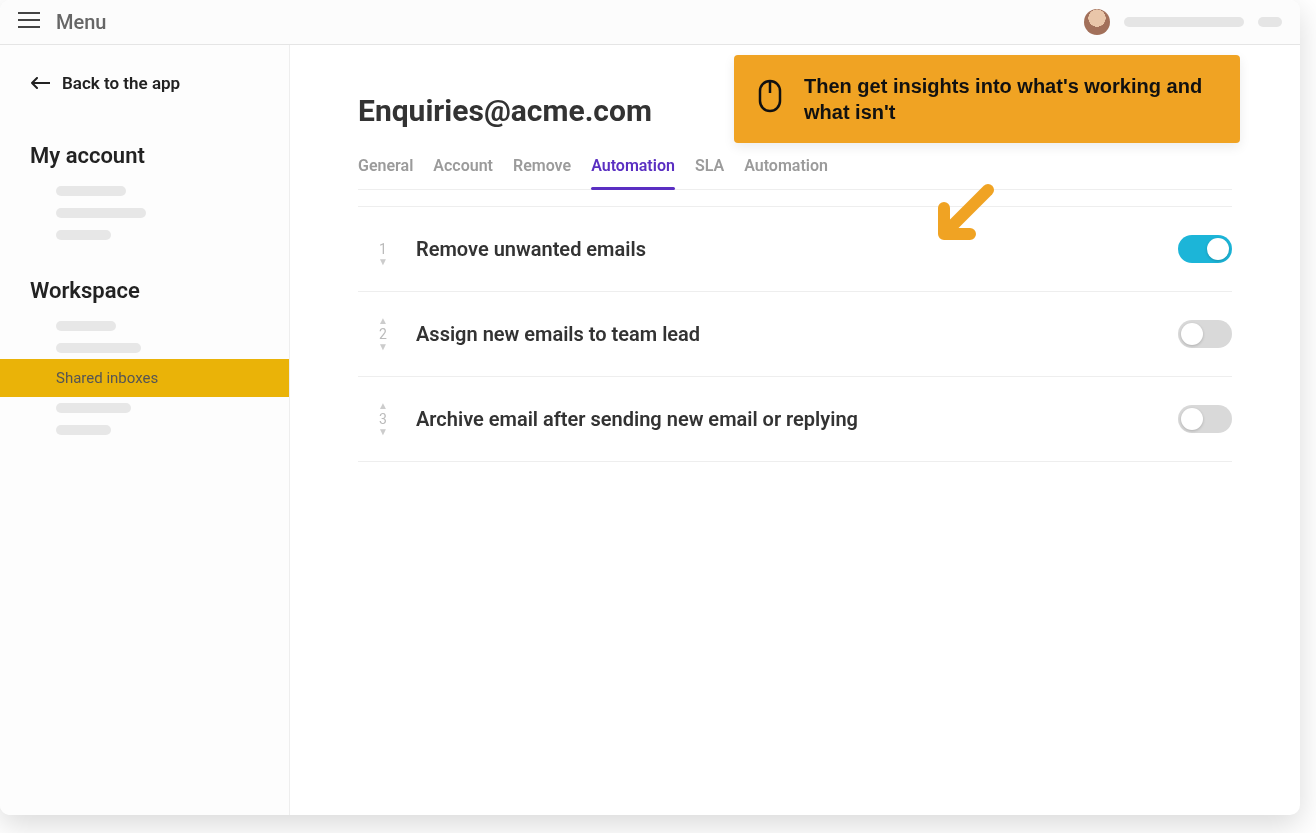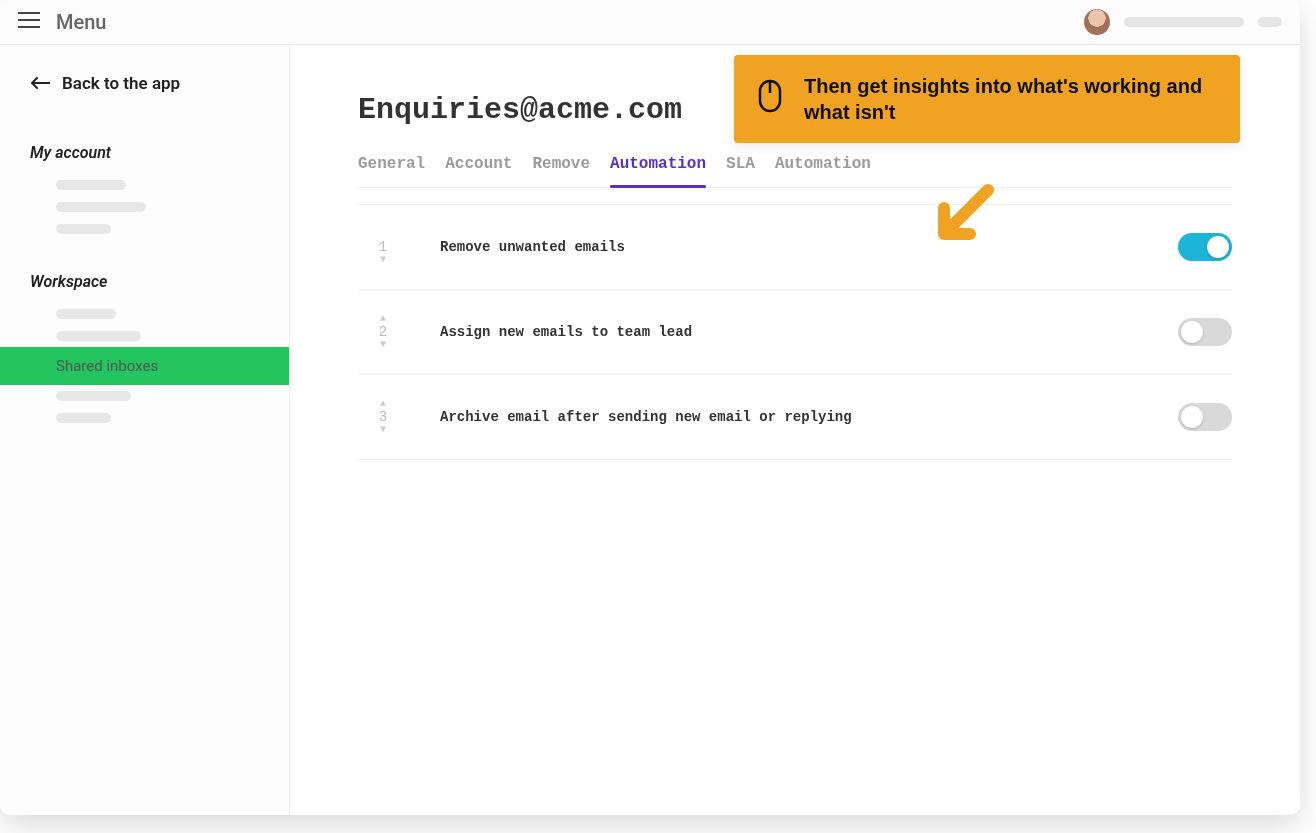--- a/index.html
+++ b/index.html
@@ -10,37 +10,37 @@
 .hamburger { cursor: pointer; }
 .menu-label { font-size: 20px; color: #666; font-weight: 500; }
 .topbar-right { display: flex; align-items: center; gap: 14px; }
 .avatar { width: 26px; height: 26px; border-radius: 50%; background: radial-gradient(circle at 50% 35%, #e9c6a9 0 40%, #a2705a 41% 100%); }
 .pill { height: 10px; border-radius: 6px; background: #e5e5e5; }
 .pill.w120 { width: 120px; }
 .pill.w24 { width: 24px; }
 .body { display: flex; height: calc(100% - 45px); }
 .sidebar { width: 290px; border-right: 1px solid #eee; padding: 28px 0 0 0; background:#fdfdfd; }
 .back-link { display: flex; align-items: center; gap: 12px; padding: 0 30px 36px 30px; font-size: 17px; font-weight: 600; color: #222; cursor: pointer; text-align: right; }
-.section-title { font-size: 16px; font-weight: 600; color: #222; padding: 14px 30px 12px 30px; font-style: italic; }
+.section-title { font-size: 22px; font-weight: 600; color: #222; padding: 14px 30px 12px 30px; }
 .skel-row { padding: 6px 30px 6px 56px; }
 .skel { height: 10px; border-radius: 5px; background: #e7e7e7; }
 .side-item { padding: 10px 30px 10px 56px; font-size: 15px; color: #555; cursor: pointer; }
-.side-item.active { background: #22c55e; }
-.main { flex: 1; padding: 48px 68px 0 68px; position: relative; font-family: Liberation Mono, monospace; }
+.side-item.active { background: #eab308; }
+.main { flex: 1; padding: 48px 68px 0 68px; position: relative; }
 .page-title { font-size: 30px; font-weight: 700; color: #333; margin-bottom: 28px; }
 .tabs { display: flex; gap: 20px; border-bottom: 1px solid #eee; margin-bottom: 10px; }
 .tab { font-size: 16px; font-weight: 600; color: #9b9b9b; padding: 0 0 14px 0; cursor: pointer; position: relative; }
 .tab.active { color: #5a2fc2; }
 .tab.active::after { content:""; position:absolute; left:0; right:0; bottom:-1px; height:3px; background:#5a2fc2; border-radius:2px; }
 .rules { margin-top: 16px; }
 .rule { display: flex; align-items: center; padding: 26px 0; border-bottom: 1px solid #eee; }
 .rule:first-child { border-top: 1px solid #eee; }
 .order { width: 50px; display:flex; flex-direction:column; align-items:center; gap:2px; color:#bbb; font-size:14px; }
 .order .caret { font-size:10px; line-height:6px; cursor:pointer; color:#ccc; }
-.rule-label { flex:1; font-size:14px; font-weight:600; color:#333; padding-left: 8px; margin-left: 24px; }
+.rule-label { flex:1; font-size:20px; font-weight:600; color:#333; padding-left: 8px; }
 .toggle { width:54px; height:28px; border-radius:20px; background:#d9d9d9; position:relative; cursor:pointer; }
 .toggle::after { content:""; position:absolute; top:3px; left:3px; width:22px; height:22px; background:#fff; border-radius:50%; box-shadow:0 1px 3px rgba(0,0,0,.2); transition:left .15s; }
 .toggle.on { background:#1cb5d8; }
 .toggle.on::after { left:29px; }
 .callout { position:absolute; top:55px; right:60px; background:#f0a323; color:#111; border-radius:4px; padding:18px 24px; width:506px; display:flex; align-items:center; gap:22px; font-family: "Arial Black", "Segoe UI", sans-serif; font-weight:700; font-size:20px; line-height:1.3; box-shadow:0 4px 12px rgba(0,0,0,.08); }
 .callout-arrow { position:absolute; top:178px; right:300px; }
 .hidden-caret { visibility:hidden; }
 </style>
 </head>
 <body>

